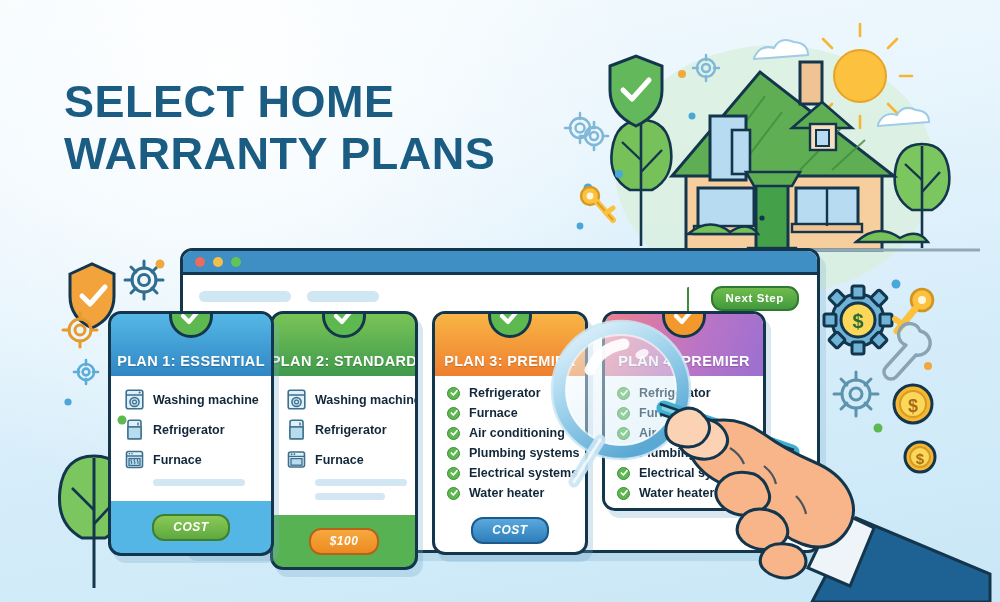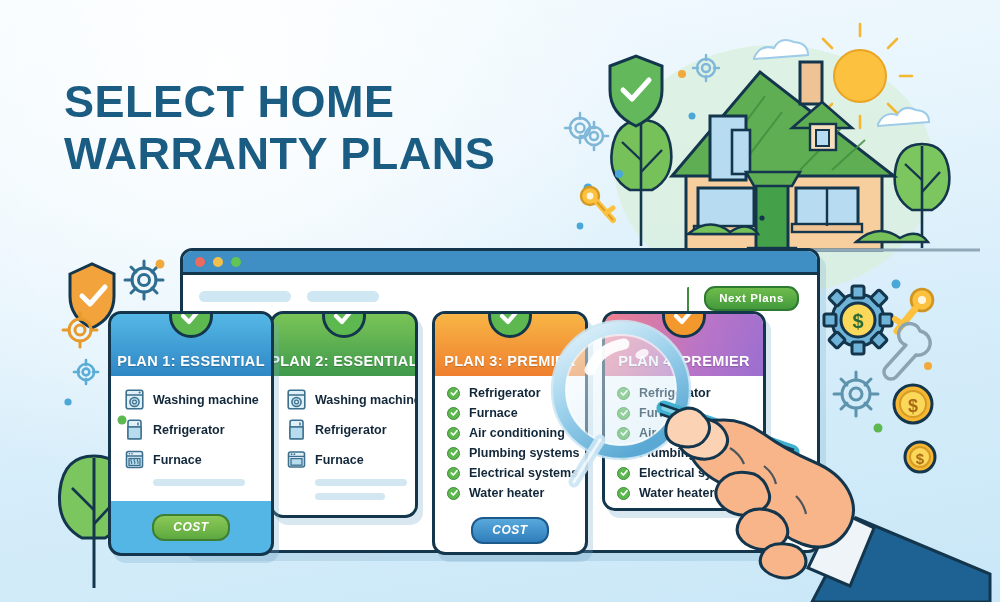--- a/index.html
+++ b/index.html
@@ -386,21 +386,21 @@
       <span class="dot r"></span>
       <span class="dot y"></span>
       <span class="dot g"></span>
     </div>
     <div class="toolbar">
       <span class="ph-bar ph1"></span>
       <span class="ph-bar ph2"></span>
       <span class="progress-wrap">
         <span class="progress"><i id="progress-fill" style="width: 65%;"></i></span>
       </span>
-      <span class="next-step">Next Plans</span>
+      <span class="next-step">Next Step</span>
     </div>
   </div>
 
   <div class="card" id="card1">
     <div class="head">
       <div class="badge" style="background:#5cb84f;">
         <svg viewBox="0 0 24 24">
             <path d="M4 12 l6 6 l11-13" fill="none" stroke="#fff" stroke-width="4.2" stroke-linecap="round" stroke-linejoin="round"></path>
           </svg>
       </div>
@@ -449,21 +449,21 @@
     </div>
   </div>
 
   <div class="card" id="card2">
     <div class="head">
       <div class="badge" style="background:#5cb84f;">
         <svg viewBox="0 0 24 24">
             <path d="M4 12 l6 6 l11-13" fill="none" stroke="#fff" stroke-width="4.2" stroke-linecap="round" stroke-linejoin="round"></path>
           </svg>
       </div>
-      <span>PLAN 2: ESSENTIAL</span>
+      <span>PLAN 2: STANDARD</span>
     </div>
     <div class="body">
       <div class="row">
         <svg class="appl" viewBox="0 0 19 21">
           <rect x="1.2" y="1.2" width="16.6" height="18.6" rx="2" fill="#dff0f9" stroke="#3d6f8e" stroke-width="1.6"></rect>
           <line x1="1.2" y1="6" x2="17.8" y2="6" stroke="#3d6f8e" stroke-width="1.4"></line>
           <circle cx="9.5" cy="13" r="4.6" fill="#b6dcee" stroke="#3d6f8e" stroke-width="1.5"></circle>
           <circle cx="9.5" cy="13" r="1.9" fill="#dff0f9" stroke="#3d6f8e" stroke-width="1.2"></circle>
         </svg>
         <span class="label">Washing machine</span>
@@ -482,20 +482,23 @@
           <rect x="1.5" y="3" width="16" height="15" rx="2" fill="#dff0f9" stroke="#3d6f8e" stroke-width="1.6"></rect>
           <line x1="1.5" y1="7.4" x2="17.5" y2="7.4" stroke="#3d6f8e" stroke-width="1.4"></line>
           <rect x="4" y="9.6" width="11" height="6.6" fill="#b6dcee" stroke="#3d6f8e" stroke-width="1.3"></rect>
           <circle cx="4.6" cy="5.2" r="0.9" fill="#3d6f8e"></circle>
             <circle cx="7.4" cy="5.2" r="0.9" fill="#3d6f8e"></circle>
         </svg>
         <span class="label">Furnace</span>
       </div>
       <div class="skel" style="width:92px;"></div>
       <div class="skel" style="width:70px;"></div>
+    </div>
+    <div class="foot">
+      <span class="pill orange">$100</span>
     </div>
   </div>
 
   <div class="card" id="card3">
     <div class="head">
       <div class="badge" style="background:#5cb84f;">
         <svg viewBox="0 0 24 24">
             <path d="M4 12 l6 6 l11-13" fill="none" stroke="#fff" stroke-width="4.2" stroke-linecap="round" stroke-linejoin="round"></path>
           </svg>
       </div>

